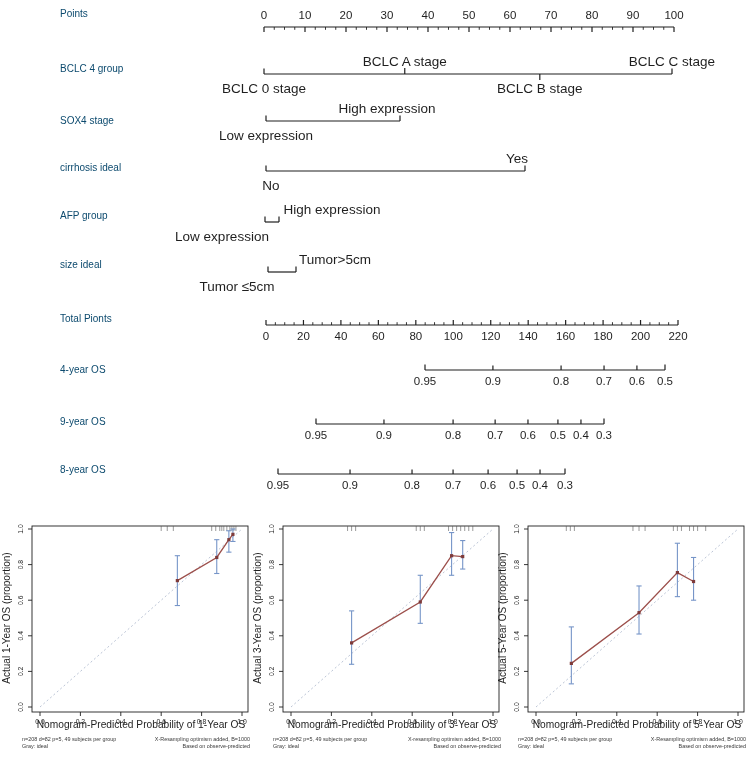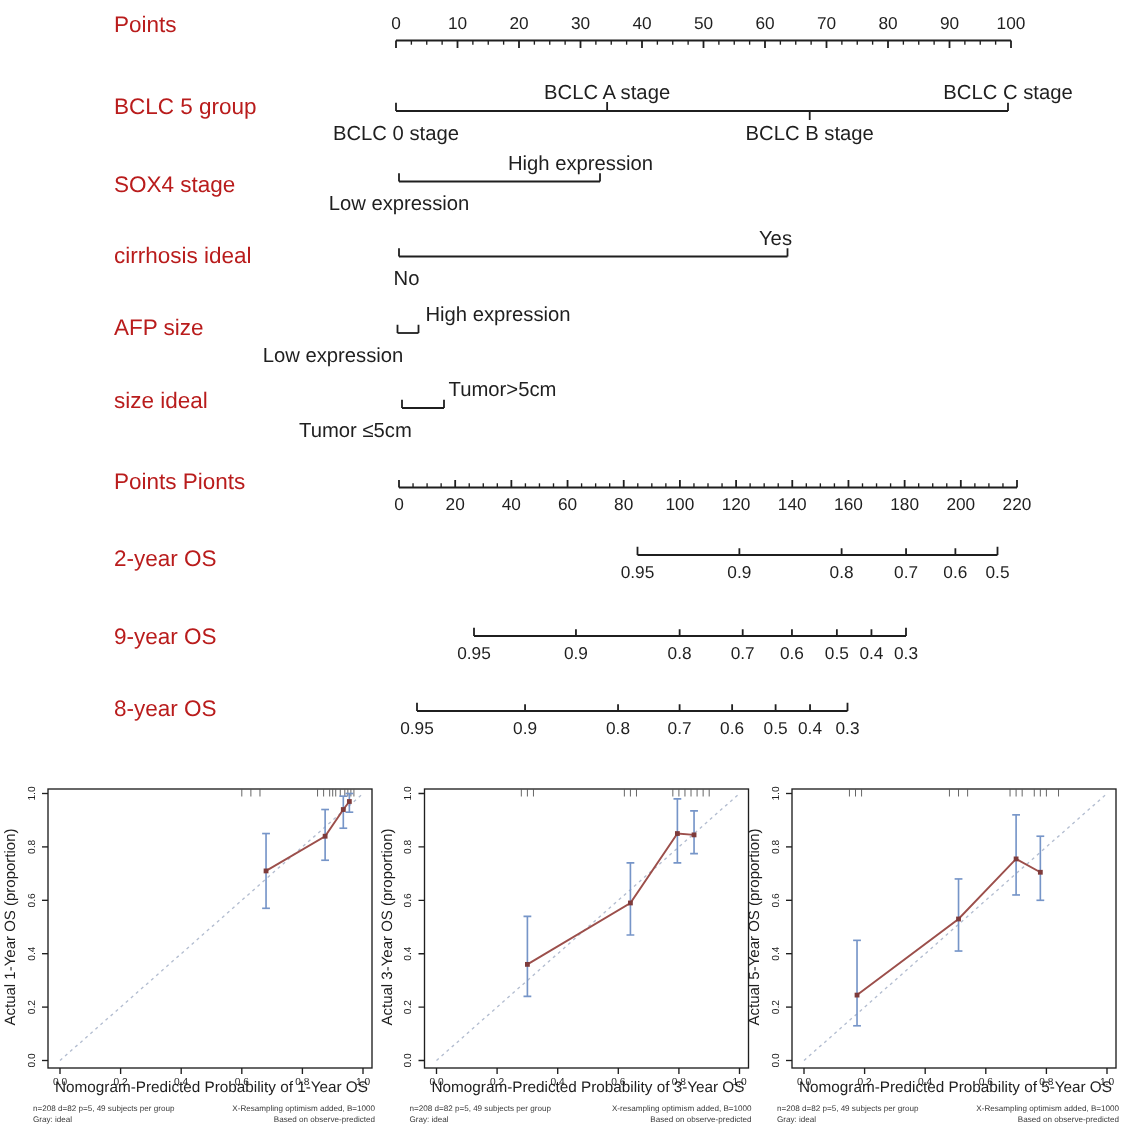--- a/index.html
+++ b/index.html
@@ -1,21 +1,21 @@
 <!DOCTYPE html>
 <html><head>
 <meta charset="utf-8">
 <style>
   html,body{margin:0;padding:0;background:#ffffff;}
   .figure{position:relative;width:750px;height:762px;background:#ffffff;overflow:hidden;
           font-family:"Liberation Sans",sans-serif;}
   #nomogram{position:absolute;left:0;top:0;}
   .cal{position:absolute;top:512px;}
   #cal-0{left:2px;} #cal-1{left:253px;} #cal-2{left:498px;}
-  .nomo-label{position:absolute;left:76px;font-size:15px;color:#b91c1c;white-space:nowrap;}
+  .nomo-label{position:absolute;left:60px;font-size:10px;color:#0c4a6e;white-space:nowrap;}
   svg text{font-family:"Liberation Sans",sans-serif;}
 </style>
 </head>
 <body>
 
 <div class="figure">
   <svg id="nomogram" width="750" height="505">
       <g>
         <line x1="264" y1="27" x2="674" y2="27" stroke="#1f1f1f" stroke-width="1.2"></line>
         <line x1="264" y1="27" x2="264" y2="32" stroke="#1f1f1f" stroke-width="1.2"></line>
@@ -219,27 +219,27 @@
         <line x1="517.071" y1="474" x2="517.071" y2="469.5" stroke="#1f1f1f" stroke-width="1.2"></line>
         <text x="517.071" y="489" font-size="11.5" text-anchor="middle" fill="#1f1f1f">0.5</text>
         <line x1="540.031" y1="474" x2="540.031" y2="469.5" stroke="#1f1f1f" stroke-width="1.2"></line>
         <text x="540.031" y="489" font-size="11.5" text-anchor="middle" fill="#1f1f1f">0.4</text>
         <line x1="565" y1="474" x2="565" y2="468.5" stroke="#1f1f1f" stroke-width="1.2"></line>
         <text x="565" y="489" font-size="11.5" text-anchor="middle" fill="#1f1f1f">0.3</text>
       </g>
     </svg>
 
   <div class="nomo-label" style="top:8px">Points</div>
-  <div class="nomo-label" style="top:63px">BCLC 5 group</div>
+  <div class="nomo-label" style="top:63px">BCLC 4 group</div>
   <div class="nomo-label" style="top:115px">SOX4 stage</div>
   <div class="nomo-label" style="top:162px">cirrhosis ideal</div>
-  <div class="nomo-label" style="top:210px">AFP size</div>
+  <div class="nomo-label" style="top:210px">AFP group</div>
   <div class="nomo-label" style="top:259px">size ideal</div>
-  <div class="nomo-label" style="top:313px">Points Pionts</div>
-  <div class="nomo-label" style="top:364px">2-year OS</div>
+  <div class="nomo-label" style="top:313px">Total Pionts</div>
+  <div class="nomo-label" style="top:364px">4-year OS</div>
   <div class="nomo-label" style="top:416px">9-year OS</div>
   <div class="nomo-label" style="top:464px">8-year OS</div>
 
   <svg id="cal-0" class="cal" width="250" height="252">
       <g>
         <rect x="30" y="14" width="216" height="186" fill="none" stroke="#1f1f1f" stroke-width="0.9"></rect>
         <line x1="38" y1="200" x2="38" y2="204" stroke="#1f1f1f" stroke-width="0.9"></line>
         <text x="38" y="211.5" font-size="6.8" text-anchor="middle" fill="#1f1f1f">0.0</text>
         <line x1="78.4" y1="200" x2="78.4" y2="204" stroke="#1f1f1f" stroke-width="0.9"></line>
         <text x="78.4" y="211.5" font-size="6.8" text-anchor="middle" fill="#1f1f1f">0.2</text>

